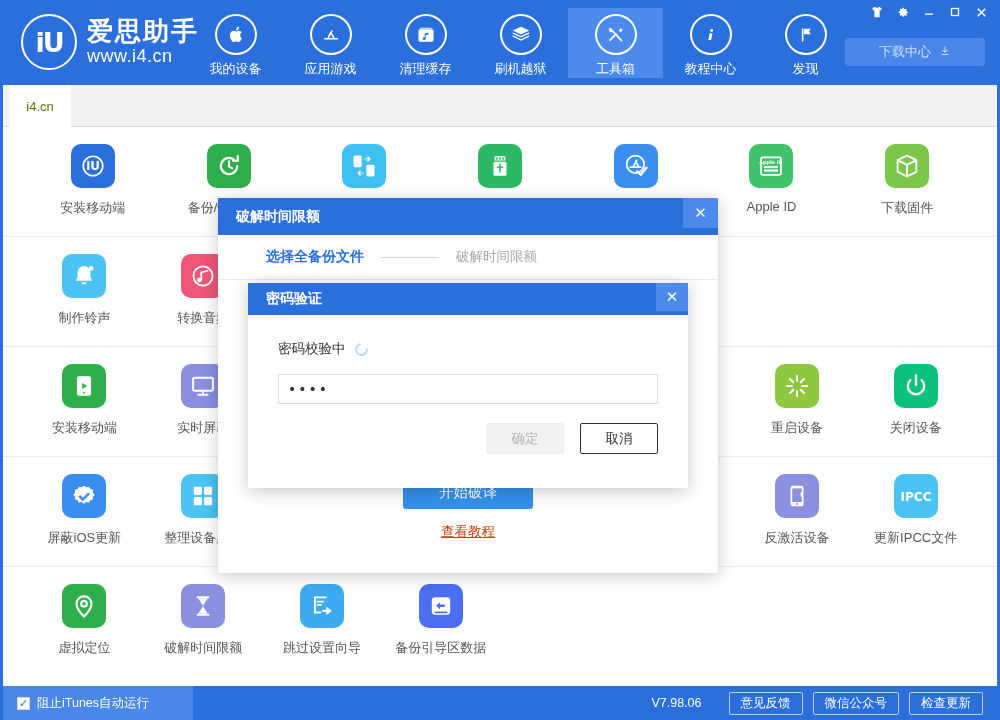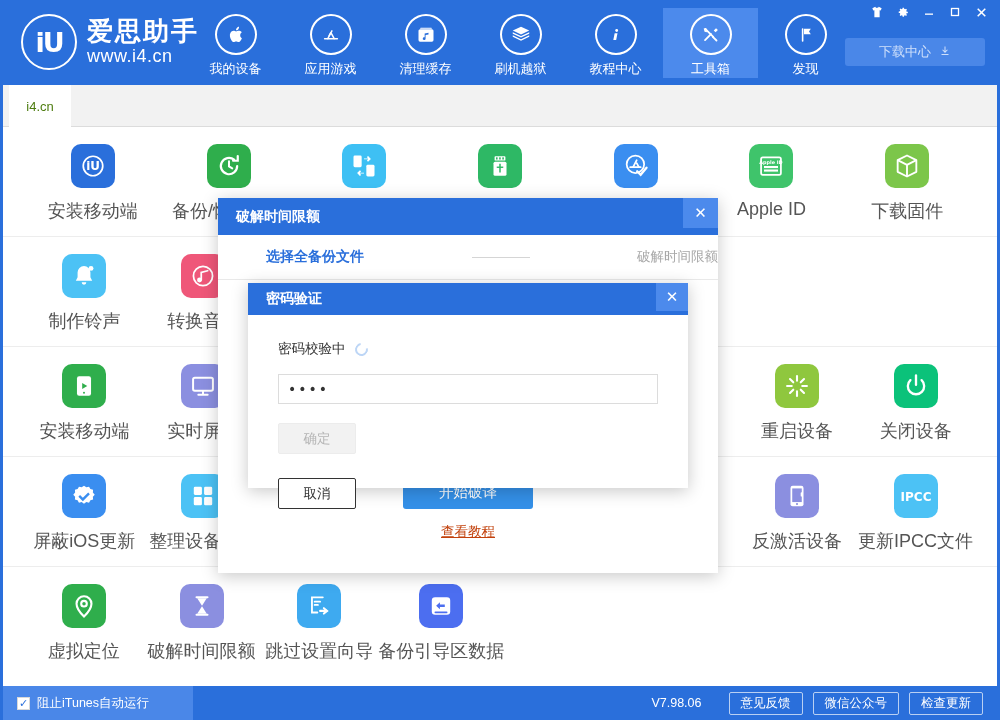--- a/index.html
+++ b/index.html
@@ -111,21 +111,21 @@
     cursor: pointer;
   }
   .cell.empty { cursor: default; }
   .tile {
     width: 44px; height: 44px; border-radius: 10px;
     display: flex; align-items: center; justify-content: center;
     color: #fff;
   }
   .tile svg { display: block; }
   .cell-label {
-    margin-top: 11px; font-size: 18px; color: #555; white-space: nowrap;
+    margin-top: 11px; font-size: 13px; color: #555; white-space: nowrap;
   }
 
   
   .statusbar {
     position: absolute; left: 0; right: 0; bottom: 0; height: 34px;
     background: #2a6fdb;
     display: flex; align-items: center;
   }
   .sb-left {
     width: 190px; height: 34px; background: #4a87e8;
@@ -163,21 +163,21 @@
     position: absolute; right: 0px; top: 0px;
     width: 35px; height: 30px;
     background: #4c8aec;
     display: flex; align-items: center; justify-content: center;
     color: #fff; font-size: 15px; cursor: pointer;
   }
   .dlg-inner .dlg-close { width: 32px; height: 28px; }
 
   .steps {
     height: 45px; border-bottom: 1px solid #e9e9e9;
-    display: flex; align-items: center; padding-left: 48px; gap: 17px; justify-content: space-between;
+    display: flex; align-items: center; padding-left: 48px; gap: 17px;
   }
   .step-on { color: #2a6fdb; font-size: 14px; font-weight: bold; }
   .step-line { width: 58px; height: 1px; background: #d5d5d5; }
   .step-off { color: #a8a8a8; font-size: 13.5px; }
 
   .dlg-outer-body { position: relative; height: 293px; }
   .start-btn {
     position: absolute; left: 185px; top: 196px;
     width: 130px; height: 33px;
     background: #3490e8; border-radius: 3px;
@@ -200,21 +200,21 @@
   }
   .pw-input {
     margin-top: 16px; width: 100%; height: 30px;
     border: 1px solid #dcdcdc; background: #fff;
     display: flex; align-items: center; padding-left: 9px;
     font-size: 14px; color: #333; letter-spacing: 2px;
     font-family: "DejaVu Sans", sans-serif;
     cursor: text;
   }
   .btn-row {
-    margin-top: 19px; display: flex; justify-content: flex-start; gap: 24px; flex-direction: column;
+    margin-top: 19px; display: flex; justify-content: flex-end; gap: 16px;
   }
   .btn {
     width: 78px; height: 31px; border-radius: 2px;
     display: flex; align-items: center; justify-content: center;
     font-size: 13.5px; cursor: pointer;
   }
   .btn-ok { background: #f2f2f2; color: #b5b5b5; border: 1px solid #ececec; }
   .btn-cancel { background: #ffffff; color: #333; border: 1px solid #333; }
 </style>
 </head>
@@ -266,48 +266,48 @@
 
       <div class="nav-item">
         <div class="nav-ico">
           <svg width="22" height="22" viewBox="0 0 24 24" fill="#fff">
               <path d="M12 3 3 7.2l9 4.2 9-4.2z"></path>
               <path d="M12 13.2 3 9v1.6l9 4.2 9-4.2V9z"></path>
               <path d="M12 16.6 3 12.4V14l9 4.2 9-4.2v-1.6z"></path>
             </svg>
         </div>
         <div class="nav-label">刷机越狱</div>
-      </div>
-
-      <div class="nav-item">
-        <div class="nav-ico">
-          <svg width="20" height="20" viewBox="0 0 24 24" fill="#fff">
-              <circle cx="12.8" cy="6.6" r="1.7"></circle>
-              <path d="M10.4 10h3.4l-1.6 8h-3.4z"></path>
-            </svg>
-        </div>
-        <div class="nav-label">教程中心</div>
       </div>
 
       <div class="nav-item active">
         <div class="nav-ico">
           <svg width="22" height="22" viewBox="0 0 24 24" fill="none" stroke="#fff" stroke-width="2" stroke-linecap="round">
               <path d="M6 5.5l8.5 8.5"></path>
               <path d="M5.5 17.5 12 11"></path>
               <path d="M14 14l4 4"></path>
               <path d="M4 5l2.5-.6L8 6.5 7.4 9 5 8.4z" fill="#fff" stroke="none"></path>
               <path d="M17.5 4.5 15 7l2 2 2.5-2.5z" fill="#fff" stroke="none"></path>
             </svg>
         </div>
         <div class="nav-label">工具箱</div>
       </div>
 
       <div class="nav-item">
         <div class="nav-ico">
           <svg width="20" height="20" viewBox="0 0 24 24" fill="#fff">
+              <circle cx="12.8" cy="6.6" r="1.7"></circle>
+              <path d="M10.4 10h3.4l-1.6 8h-3.4z"></path>
+            </svg>
+        </div>
+        <div class="nav-label">教程中心</div>
+      </div>
+
+      <div class="nav-item">
+        <div class="nav-ico">
+          <svg width="20" height="20" viewBox="0 0 24 24" fill="#fff">
               <rect x="7" y="4" width="1.9" height="16" rx="0.9"></rect>
               <path d="M9.6 4.6h8.2l-2.2 3.3 2.2 3.3H9.6z"></path>
             </svg>
         </div>
         <div class="nav-label">发现</div>
       </div>
     </div>
 
     <div class="wincontrols">
       <div class="wc-btn">

